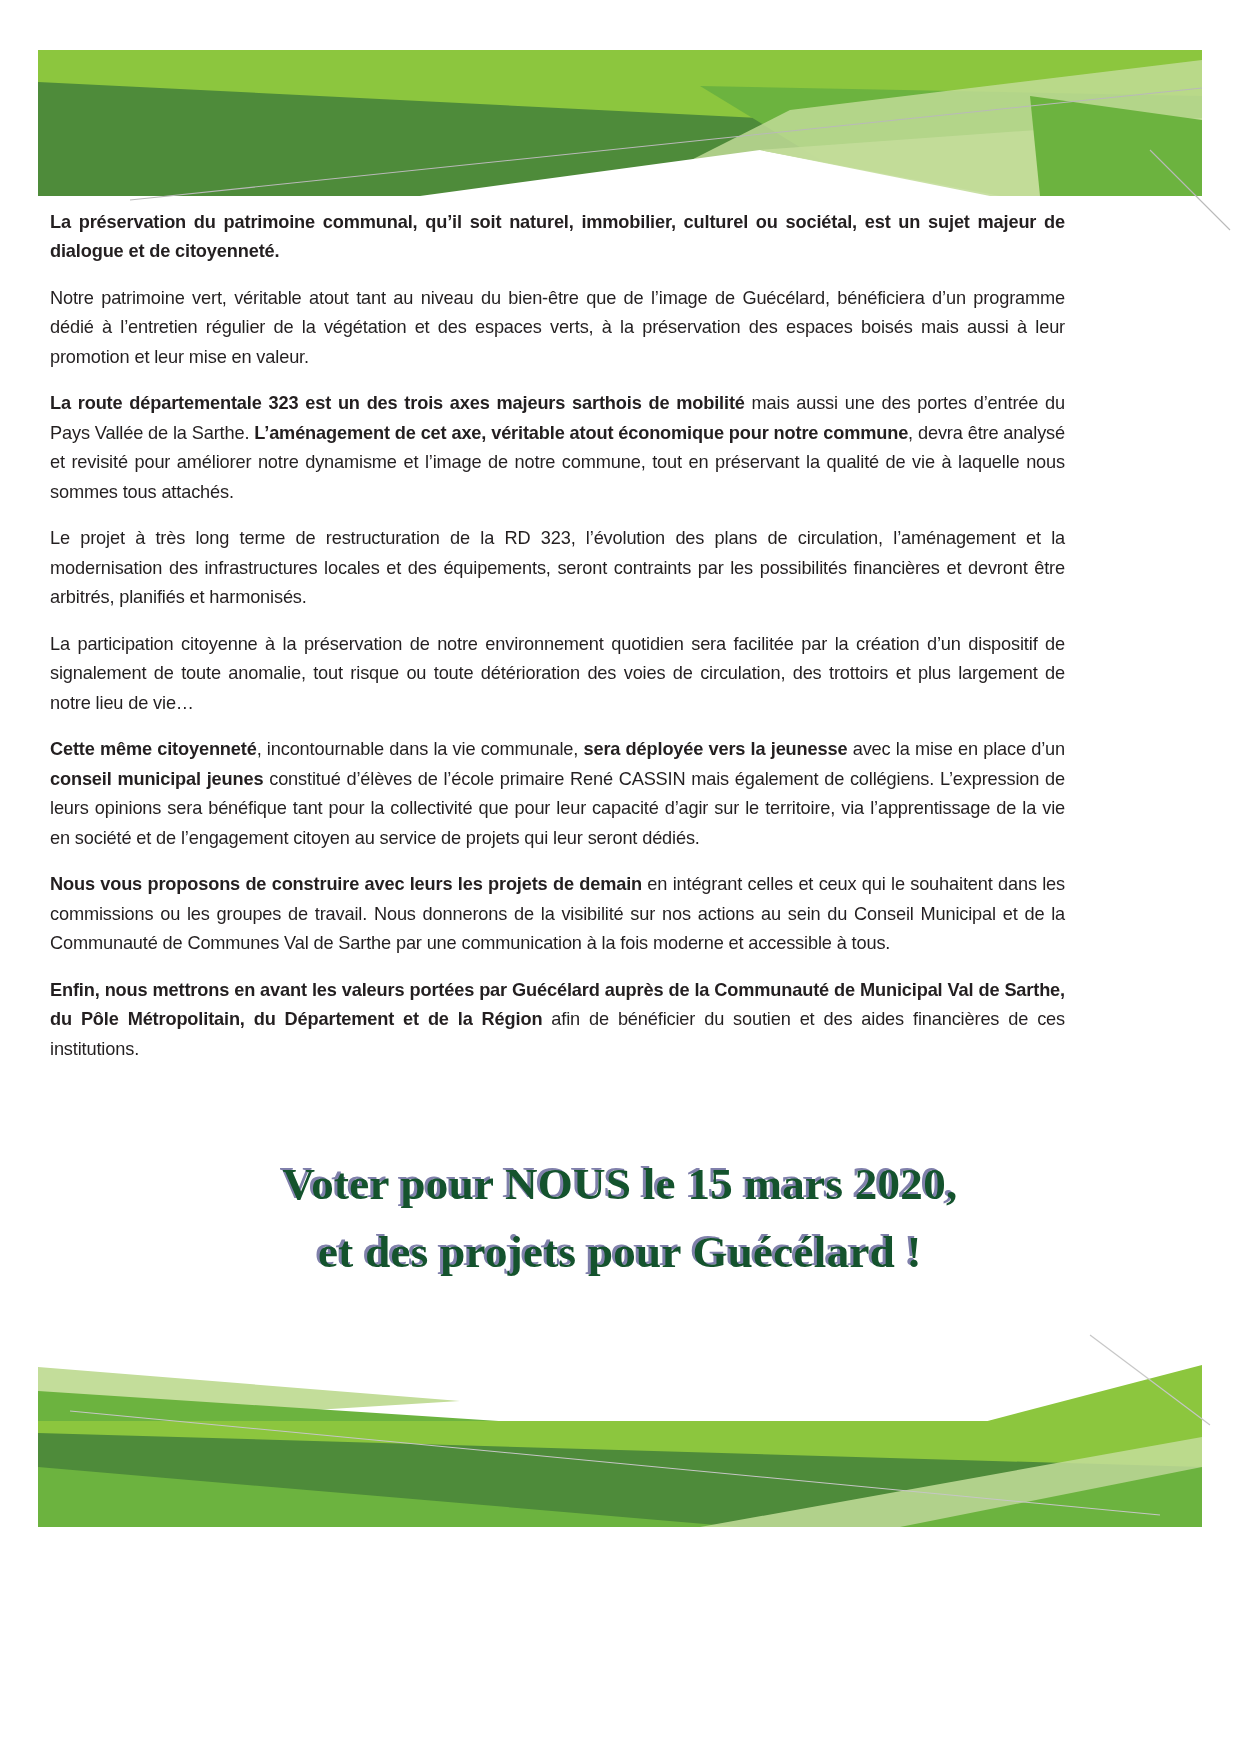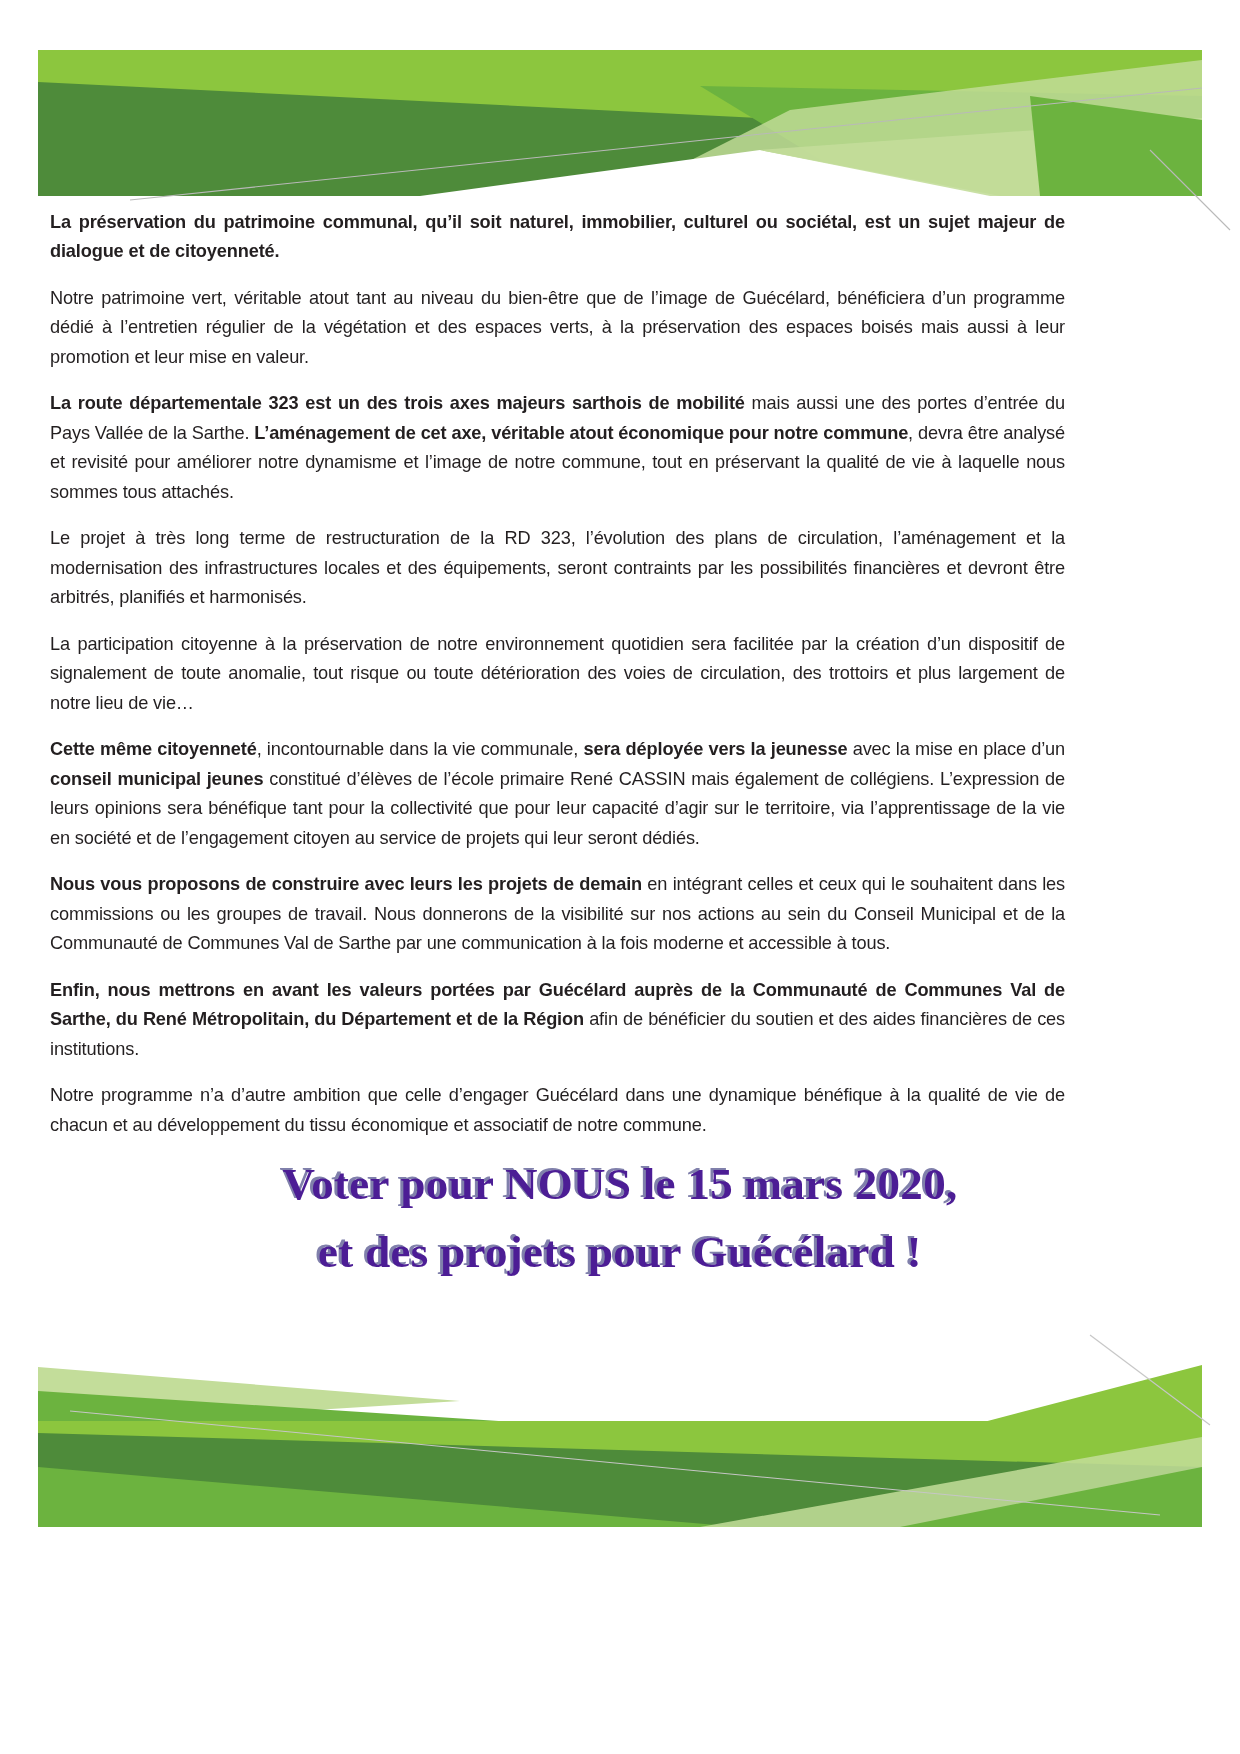--- a/index.html
+++ b/index.html
@@ -55,21 +55,21 @@
     left: 0;
     top: 1150px;
     width: 1240px;
     text-align: center;
   }
   .slogan-line {
     font-family: "Liberation Serif", serif;
     font-weight: 700;
     font-size: 45px;
     line-height: 1.52;
-    color: #4c1d95;
+    color: #14532d;
     letter-spacing: 0.3px;
     text-shadow: -3px -2px 0 #8080ab;
     white-space: nowrap;
   }
 </style>
 </head>
 <body>
 
 <div id="page">
 
@@ -113,26 +113,23 @@
 
     <p class="para">
       <b>Cette même citoyenneté</b><span>, incontournable dans la vie communale, </span><b>sera déployée vers la jeunesse</b><span> avec la mise en place d’un </span><b>conseil municipal jeunes</b><span> constitué d’élèves de l’école primaire René CASSIN mais également de collégiens. L’expression de leurs opinions sera bénéfique tant pour la collectivité que pour leur capacité d’agir sur le territoire, via l’apprentissage de la vie en société et de l’engagement citoyen au service de projets qui leur seront dédiés.</span>
     </p>
 
     <p class="para">
       <b>Nous vous proposons de construire avec leurs les projets de demain</b><span> en intégrant celles et ceux qui le souhaitent dans les commissions ou les groupes de travail. Nous donnerons de la visibilité sur nos actions au sein du Conseil Municipal et de la Communauté de Communes Val de Sarthe par une communication à la fois moderne et accessible à tous.</span>
     </p>
 
     <p class="para">
-      <b>Enfin, nous mettrons en avant les valeurs portées par Guécélard auprès de la Communauté de Communes Val de Sarthe, du René Métropolitain, du Département et de la Région</b><span> afin de bénéficier du soutien et des aides financières de ces institutions.</span>
+      <b>Enfin, nous mettrons en avant les valeurs portées par Guécélard auprès de la Communauté de Municipal Val de Sarthe, du Pôle Métropolitain, du Département et de la Région</b><span> afin de bénéficier du soutien et des aides financières de ces institutions.</span>
     </p>
 
-    <p class="para">
-      <span>Notre programme n’a d’autre ambition que celle d’engager Guécélard dans une dynamique bénéfique à la qualité de vie de chacun et au développement du tissu économique et associatif de notre commune.</span>
-    </p>
 
   </div>
 
   <div id="slogan">
     <div class="slogan-line">Voter pour NOUS  le 15 mars 2020,</div>
     <div class="slogan-line">et des projets pour Guécélard !</div>
   </div>
 
   <div class="banner" id="banner-bottom">
     <svg viewBox="0 0 1240 330" preserveAspectRatio="none" xmlns="http://www.w3.org/2000/svg" aria-hidden="true">

